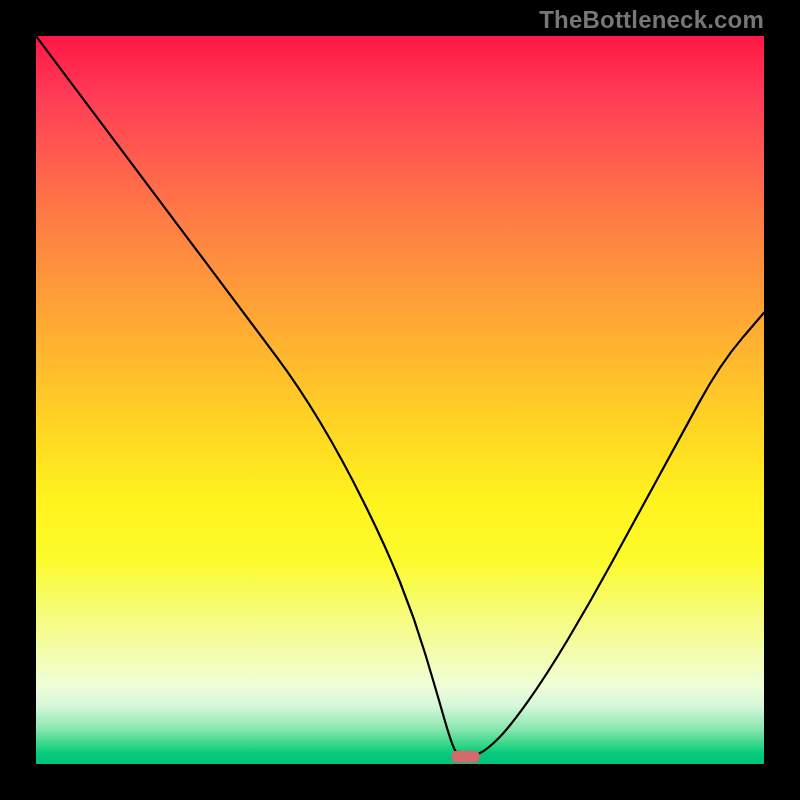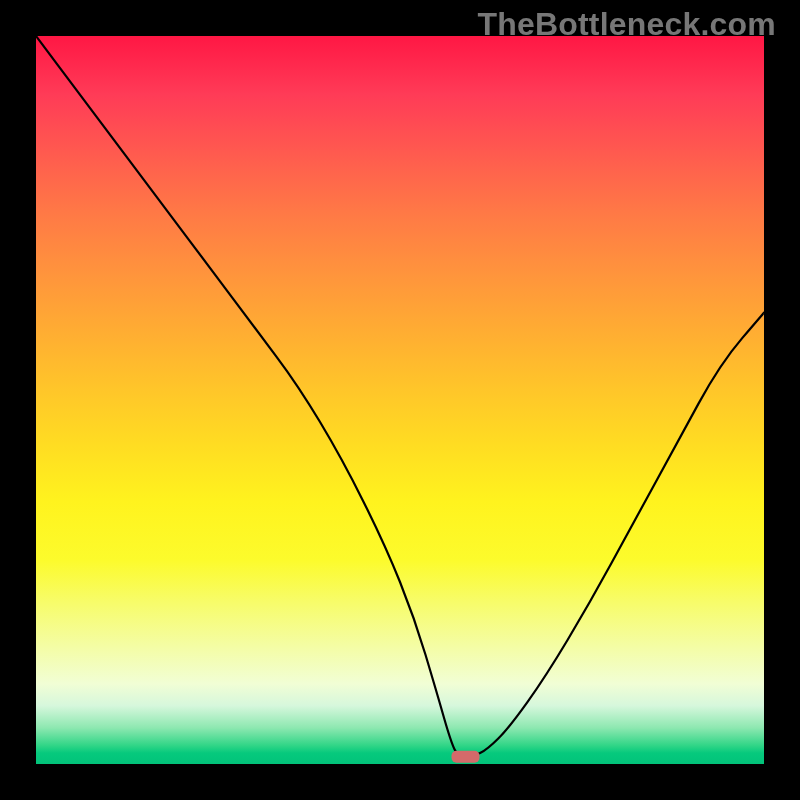--- a/index.html
+++ b/index.html
@@ -50,23 +50,23 @@
   }
   .curve-svg {
     position: absolute;
     inset: 0;
     width: 100%;
     height: 100%;
   }
   .watermark {
     position: absolute;
     top: 6px;
-    right: 24px;
+    right: 36px;
     font-family: Arial, Helvetica, sans-serif;
-    font-size: 32px;
+    font-size: 24px;
     font-weight: 600;
     color: #777;
     letter-spacing: 0.2px;
   }
 </style>
 </head>
 <body>
 
 <div class="frame">
   <div class="plot-area">

